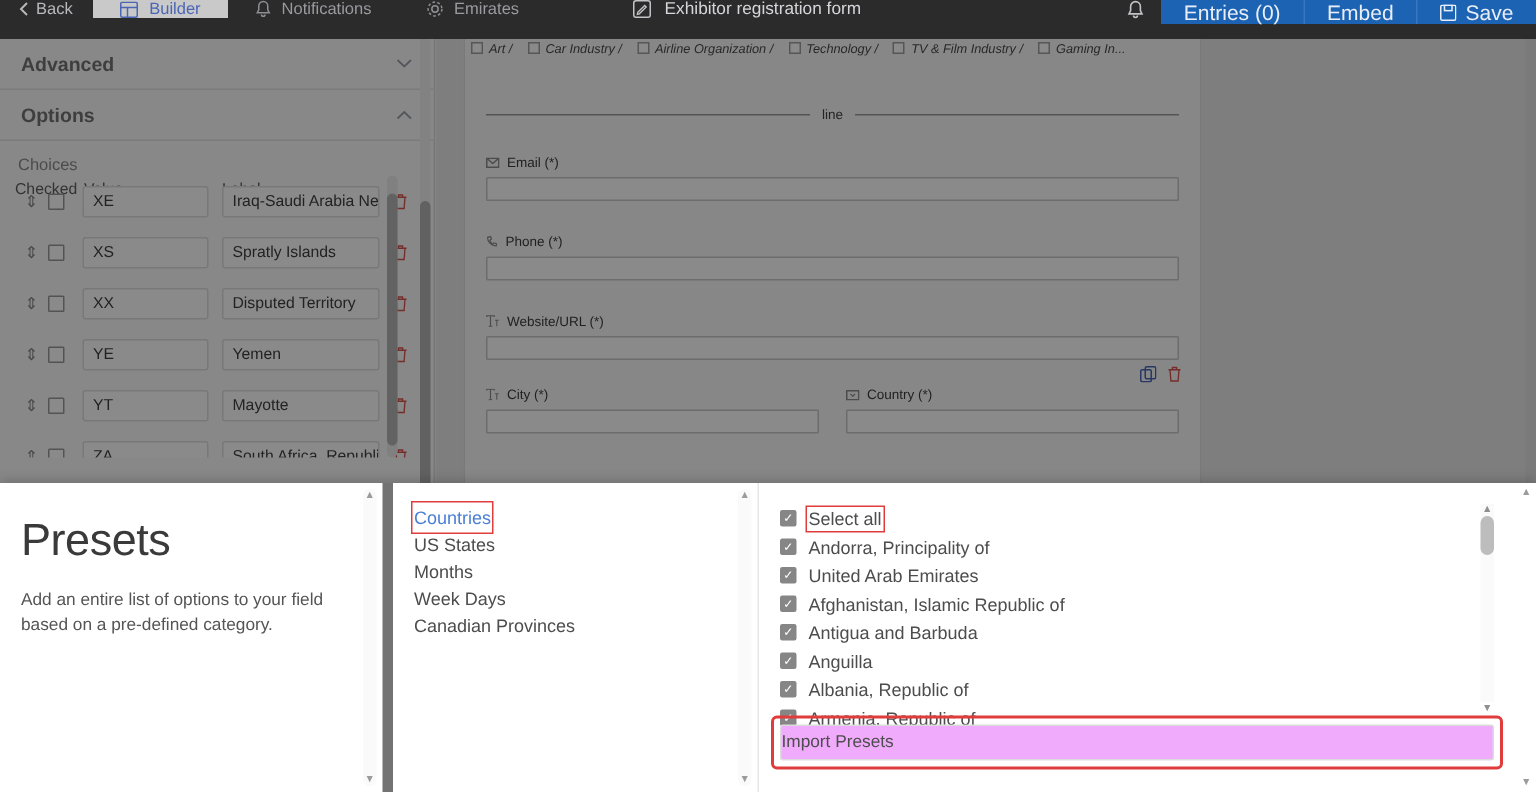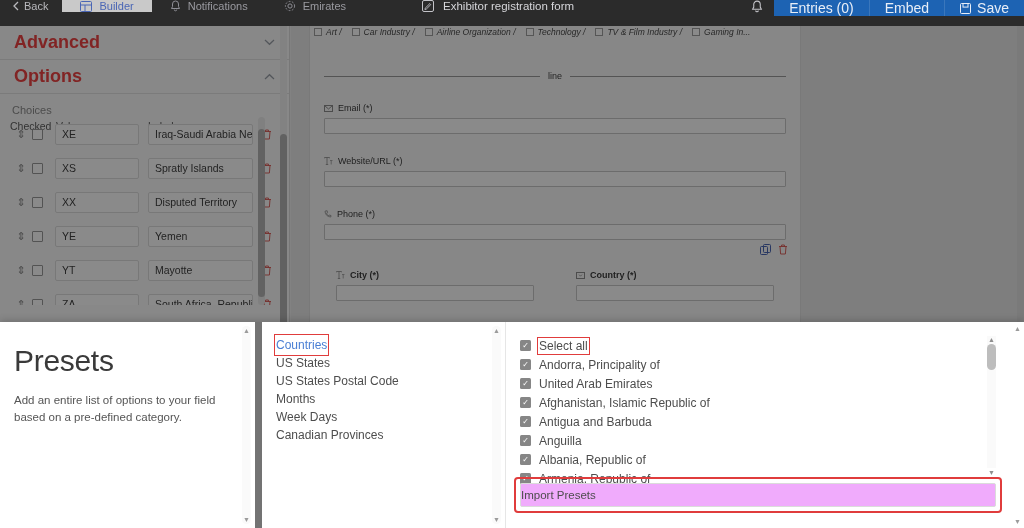--- a/index.html
+++ b/index.html
@@ -57,21 +57,21 @@
 
   
   .sidebar {
     position: absolute; top: 0; left: 0; width: 290px; height: 502px;
     background: #fbfbfb; border-right: 1px solid #dcdcdc;
   }
   .sb-section {
     height: 34px; display: flex; align-items: center; justify-content: space-between;
     padding: 0 14px; border-bottom: 1px solid #e3e3e3; background: #fbfbfb;
   }
-  .sb-section .t { font-size: 18px; color: #ef4444; font-weight: bold; }
+  .sb-section .t { font-size: 13px; color: #737373; font-weight: bold; }
   .chev { color: #9aa0a8; font-size: 11px; }
   .choices-wrap { padding: 10px 10px 0 10px; position: relative; }
   .choices-title { font-size: 11px; color: #8d8d8d; margin: 0 0 4px 2px; }
   .ch-head {
     display: flex; font-size: 10.5px; color: #5e5e5e; padding: 0 0 2px 0;
   }
   .ch-head .c1 { width: 46px; }
   .ch-head .c2 { width: 92px; }
   .ch-head .c3 { flex: 1; }
   .ch-list { position: relative; height: 188px; overflow: hidden; }
@@ -129,21 +129,21 @@
   .field { margin: 22px 14px 0 14px; }
   .flabel {
     display: flex; align-items: center; gap: 5px;
     font-size: 9px; color: #3d3d3d; margin-bottom: 5px;
   }
   .fin {
     height: 16px; border: 1px solid #c7c7c7; background: #fff; border-radius: 1px;
   }
   .ficon { color: #8c8c8c; display: inline-flex; }
   .frow2 { display: flex; gap: 18px; margin: 18px 14px 0 14px; position: relative; }
-  .frow2 .field { margin: 12px; flex: 1; font-weight: bold; }
+  .frow2 .field { margin: 0; flex: 1; }
   .selected-badge {
     position: absolute; right: -2px; top: -14px; display: flex; gap: 7px; align-items: center;
   }
   .badge-dup { color: #4a66b5; font-size: 11px; }
   .badge-del { color: #d9534f; font-size: 11px; }
   .canvas-scroll {
     position: absolute; right: 0; top: 0; width: 7px; height: 502px; background: #e1e1e1;
   }
 
   
@@ -466,38 +466,38 @@
                 </svg>
             </span>
             <span>Email (*)</span>
           </div>
           <div class="fin"></div>
         </div>
 
         <div class="field">
           <div class="flabel">
             <span class="ficon">
+              <svg width="8" height="8" viewBox="0 0 8 8">
+                  <path d="M1 1.2c0 3.2 2.6 5.8 5.8 5.8l.2-1.5-1.8-.5-.7.9A5 5 0 0 1 2.6 3.2l1-.7-.5-1.8z" stroke="#8c8c8c" fill="none" stroke-width="0.8"></path>
+                </svg>
+            </span>
+            <span>Phone (*)</span>
+          </div>
+          <div class="fin"></div>
+        </div>
+
+        <div class="field">
+          <div class="flabel">
+            <span class="ficon">
               <svg width="9" height="8" viewBox="0 0 9 8">
                   <path d="M0.5 1.3V0.5h5v.8M3 .5v7M1.8 7.5h2.4" stroke="#8c8c8c" fill="none" stroke-width="0.8"></path>
                   <path d="M6 3.5h2.5M7.2 3.5v4" stroke="#8c8c8c" fill="none" stroke-width="0.7"></path>
                 </svg>
             </span>
             <span>Website/URL (*)</span>
-          </div>
-          <div class="fin"></div>
-        </div>
-
-        <div class="field">
-          <div class="flabel">
-            <span class="ficon">
-              <svg width="8" height="8" viewBox="0 0 8 8">
-                  <path d="M1 1.2c0 3.2 2.6 5.8 5.8 5.8l.2-1.5-1.8-.5-.7.9A5 5 0 0 1 2.6 3.2l1-.7-.5-1.8z" stroke="#8c8c8c" fill="none" stroke-width="0.8"></path>
-                </svg>
-            </span>
-            <span>Phone (*)</span>
           </div>
           <div class="fin"></div>
         </div>
 
         <div class="frow2">
           <div class="selected-badge">
             <span class="badge-dup">
               <svg width="11" height="11" viewBox="0 0 11 11">
                   <rect x="0.5" y="2.5" width="7" height="8" rx="1" stroke="#4a66b5" fill="none"></rect>
                   <rect x="3.5" y="0.5" width="7" height="8" rx="1" stroke="#4a66b5" fill="none"></rect>
@@ -549,21 +549,20 @@
       <div class="colscroll">
         <div class="up">▲</div>
         <div class="dn">▼</div>
       </div>
     </div>
 
     <div class="mcol mcol2">
       <div id="cat-list">
           <div class="mitem sel"><span class="hl">Countries</span></div>
           <div class="mitem">US States</div>
-          <div class="mitem">US States Postal Code</div>
           <div class="mitem">Months</div>
           <div class="mitem">Week Days</div>
           <div class="mitem">Canadian Provinces</div>
         </div>
       <div class="colscroll">
         <div class="up">▲</div>
         <div class="dn">▼</div>
       </div>
     </div>
 

